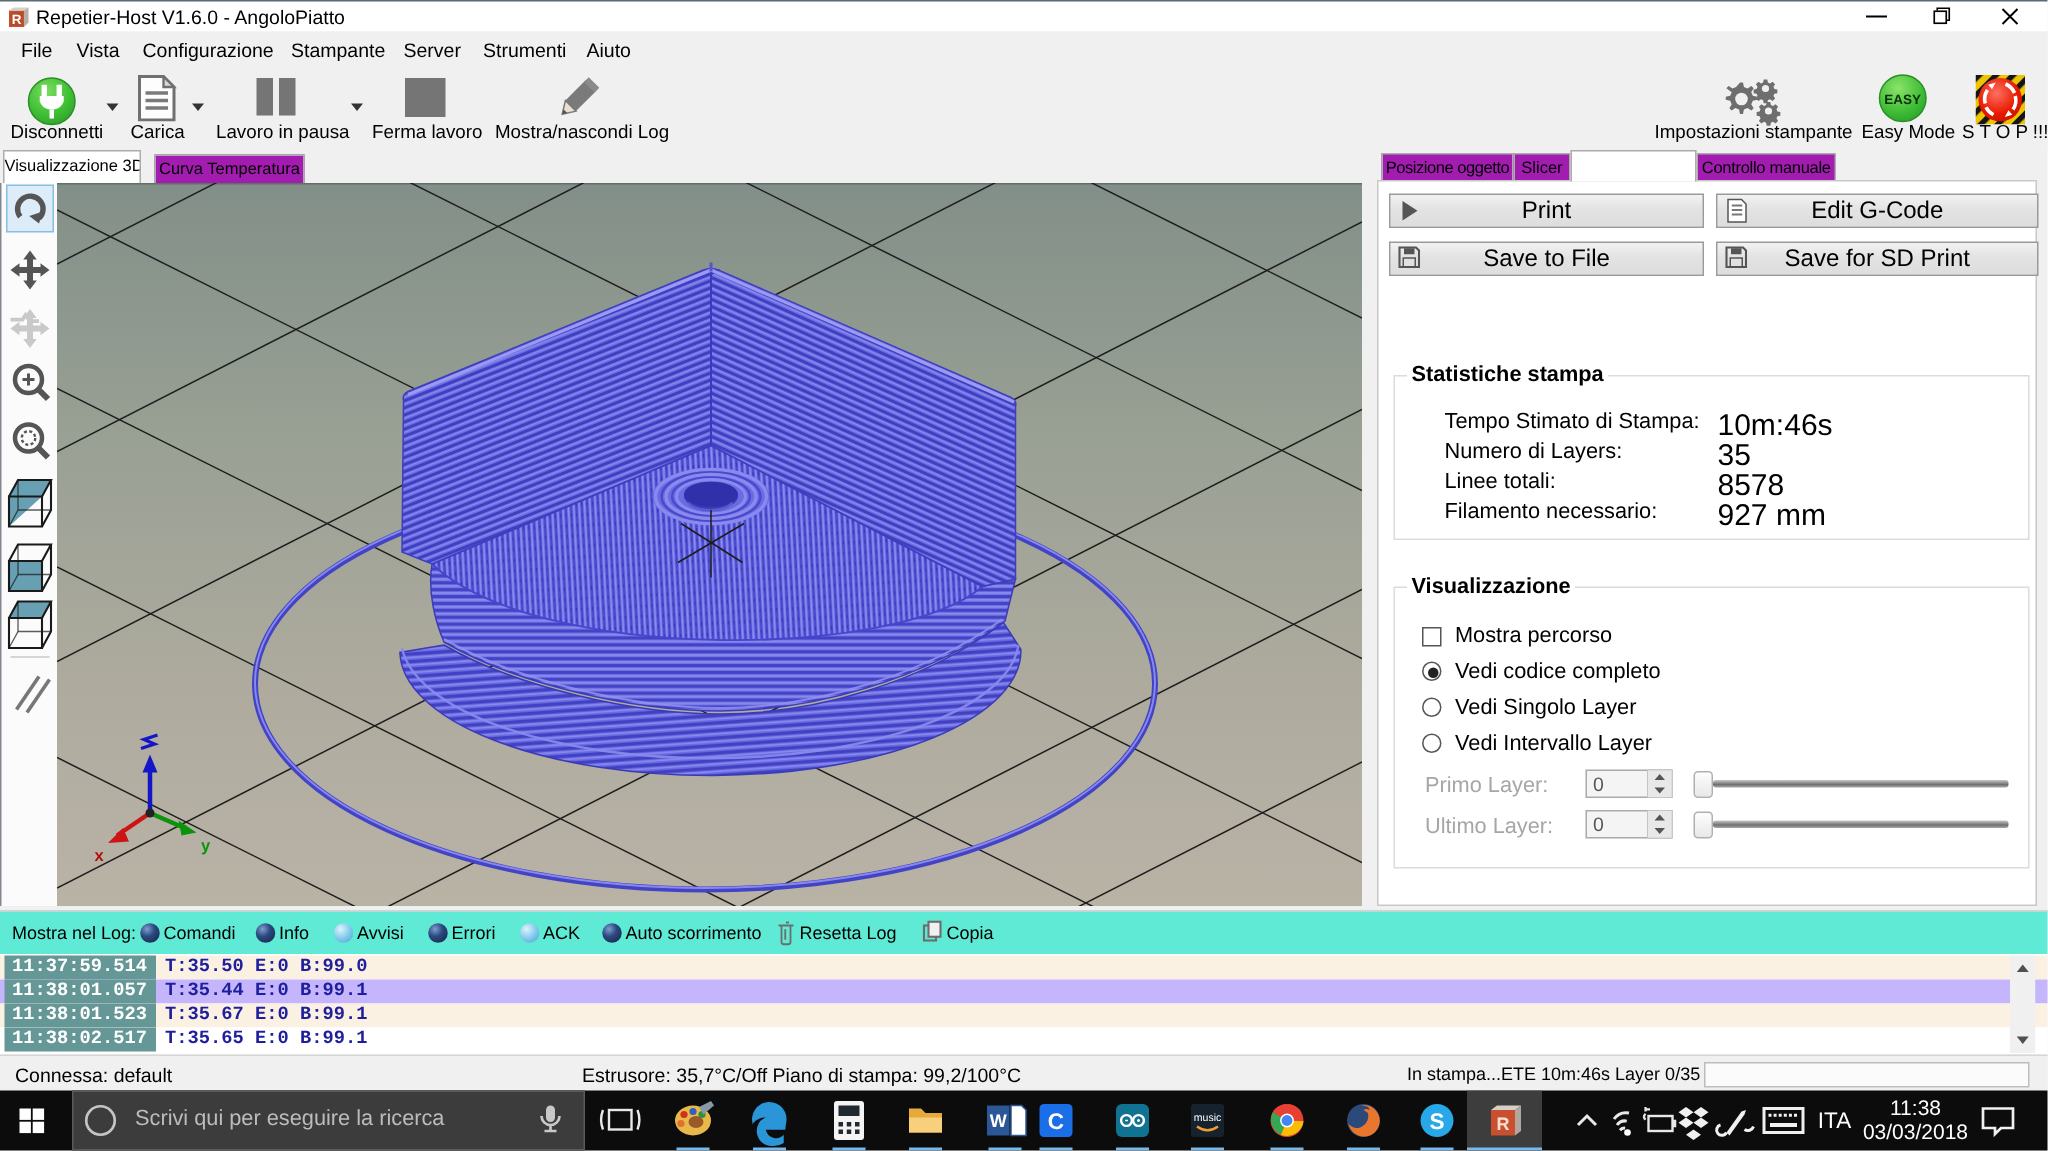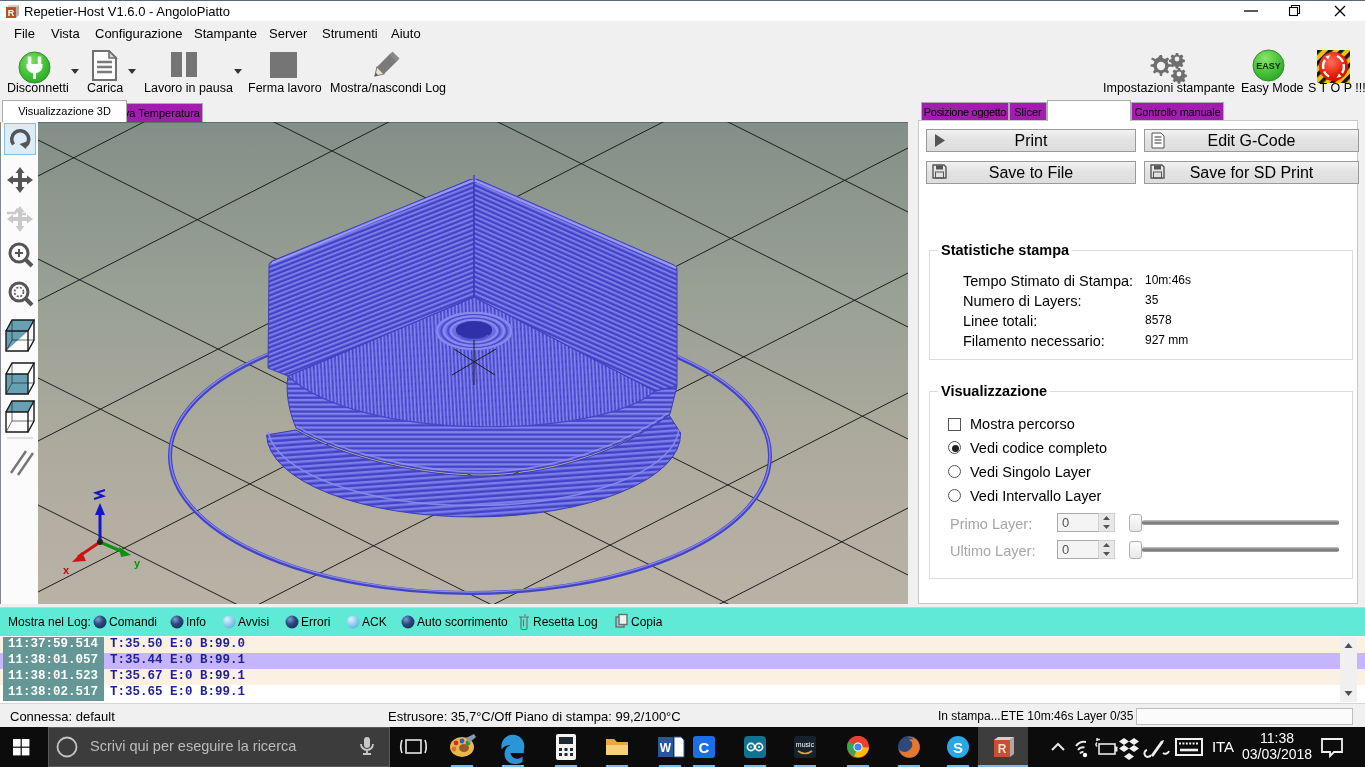--- a/index.html
+++ b/index.html
@@ -26,21 +26,21 @@
 
 #iconstrip { left:0; top:122px; width:38px; height:482px; background:#fbfbfb; border-left:1px solid #828790;}
 #viewport { left:38px; top:122px; width:870px; height:482px; }
 
 
 #rightpanel { left:918px; top:120px; width:440px; height:484px; background:#ffffff; border:1px solid #c8c8c8; }
 .btn { position:absolute; background:linear-gradient(#f2f2f2,#e3e3e3 45%,#dddddd); border:1px solid #9a9a9a; font-size:16px; color:#000; text-align:center; }
 .grpbox { position:absolute; border:1px solid #dcdcdc; }
 .grplabel { position:absolute; top:-9px; left:8px; background:#ffffff; font-size:14.5px; font-weight:bold; padding:0 3px; }
 .statlabel { position:absolute; left:18px; font-size:14.5px; color:#000;margin-left:15px; }
-.statvalue { position:absolute; left:215px; font-size:12px; color:#000; }
+.statvalue { position:absolute; left:215px; font-size:20px; color:#000; }
 .ritem { position:absolute; font-size:14.5px; color:#000; }
 
 
 #logbar { left:0; top:607px; width:1365px; height:29px; background:#5eead4; border-top:1px solid #cfcfcf;}
 .logtoggle { position:absolute; top:7px; font-size:12px; color:#000; }
 #logarea { left:0; top:636px; width:1365px; height:67px; background:#ffffff; }
 .logrow { position:absolute; left:0; width:1365px; height:16px; font-family:"Liberation Mono", monospace; font-size:12.5px; font-weight:bold; }
 .ts { position:absolute; left:3px; top:0; width:101px; height:16px; background:#669797; color:#fff; padding-left:5px; }
 .msg { position:absolute; left:110px; top:0; color:#1f1f9e; }
 
@@ -172,21 +172,21 @@
       <circle cx="16.5" cy="16.5" r="14.5" fill="url(#gred)"></circle>
       <path d="M8 10 a11 11 0 0 0 -1.5 9" stroke="#fff" stroke-width="2.4" fill="none"></path>
       <path d="M25 23 a11 11 0 0 0 1.5 -9" stroke="#fff" stroke-width="2.4" fill="none"></path>
       <path d="M20 6 a11 11 0 0 1 6 6" stroke="#fff" stroke-width="2.4" fill="none"></path>
       <path d="M12 26.5 a11 11 0 0 1 -5 -5" stroke="#fff" stroke-width="2.4" fill="none"></path>
       <path d="M8.5 6.5 l5 -1.5 -2.5 4.5 z M24.5 26.5 l-5 1.5 2.5 -4.5 z" fill="#fff"></path>
     </svg>
     <div class="tlabel" style="left:1308px">S T O P !!!</div>
   </div>
 
-  <div class="tab active" style="left:2px;top:100px;width:125px;height:22px;padding-top:4px">Visualizzazione 3D</div>
+  <div class="tab active" style="left:2px;top:100px;width:92px;height:22px;padding-top:4px">Visualizzazione 3D</div>
   <div class="tab" style="left:103px;top:103px;width:100px;height:19px;padding-top:3px">Curva Temperatura</div>
 
   <div id="iconstrip" class="abs">
     <svg width="38" height="482" viewBox="0 0 38 482">
 
       <rect x="3.5" y="1.5" width="31" height="31" fill="#dcecf8" stroke="#88bde4" stroke-width="1"></rect>
       <path d="M12.5 22.5 a8.5 8.5 0 1 1 12.5 1" fill="none" stroke="#555" stroke-width="3.6"></path>
       <path d="M27.5 19 l-2.5 8 -6.5 -5 Z" fill="#555"></path>
 
       <g transform="translate(19,58)" fill="#555">

